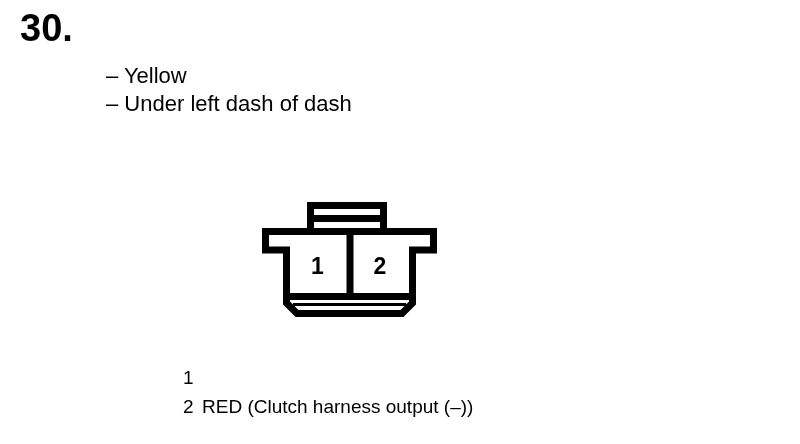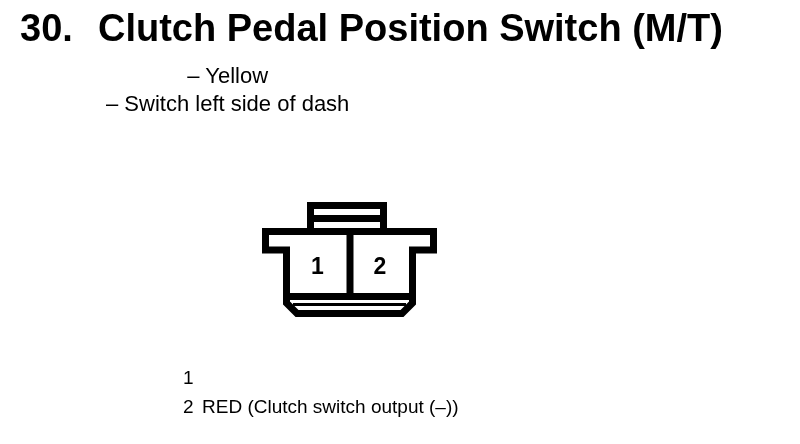--- a/index.html
+++ b/index.html
@@ -33,21 +33,20 @@
     font-weight: bold;
     line-height: 1;
     white-space: nowrap;
   }
   .detail-list {
     position: absolute;
     left: 106px;
     top: 62px;
     font-size: 22px;
     line-height: 28px;
-    text-align: center;
   }
   .detail-item {
     white-space: nowrap;
   }
   .connector-svg {
     position: absolute;
     left: 250px;
     top: 195px;
   }
   .connector-svg .outline {
@@ -85,25 +84,24 @@
     margin-right: 6px;
   }
 </style>
 </head>
 <body>
 
 <div class="page">
 
   <div class="item-number">30.</div>
 
-  <div class="page-title">Clutch Pedal Position Switch (M/T)</div>
 
   <div class="detail-list">
     <div class="detail-item">– Yellow</div>
-    <div class="detail-item">– Switch left side of dash</div>
+    <div class="detail-item">– Under left dash of dash</div>
   </div>
 
   <svg class="connector-svg" width="200" height="130" viewBox="250 195 200 130" xmlns="http://www.w3.org/2000/svg">
 
     <rect class="outline" x="310.5" y="205.5" width="73" height="26"></rect>
     <line class="outline" x1="309" y1="218.5" x2="385" y2="218.5"></line>
 
     <path class="outline" d="M 286.5 303 L 286.5 250 L 265.5 250 L 265.5 231.5 L 433.5 231.5 L 433.5 250 L 412.5 250 L 412.5 303 L 402 313.5 L 297 313.5 Z"></path>
 
     <line class="outline" x1="286.5" y1="296.5" x2="412.5" y2="296.5"></line>
@@ -115,17 +113,17 @@
     <text x="317.5" y="274">1</text>
     <text x="380" y="274">2</text>
   </svg>
 
   <div class="pin-legend">
     <div class="legend-row">
       <span class="pin-number">1</span>
     </div>
     <div class="legend-row">
       <span class="pin-number">2</span>
-      <span class="pin-description">RED (Clutch switch output (–))</span>
+      <span class="pin-description">RED (Clutch harness output (–))</span>
     </div>
   </div>
 
 </div>
 
 </body></html>

